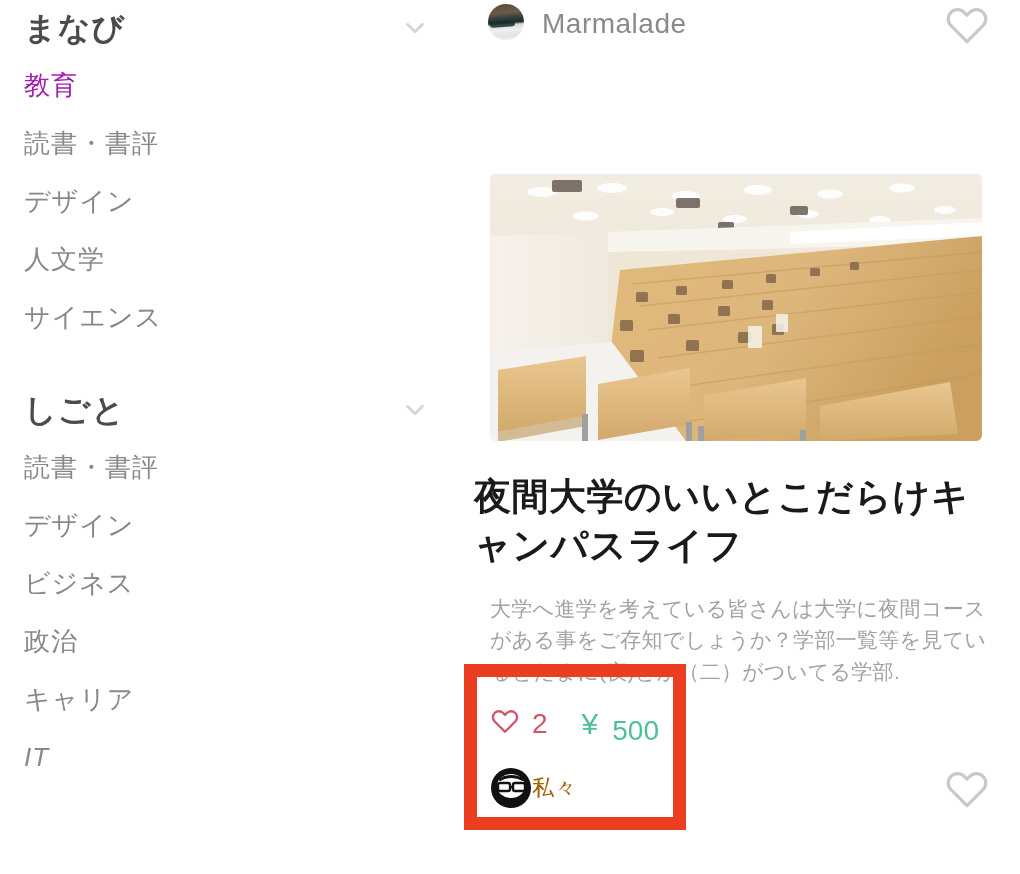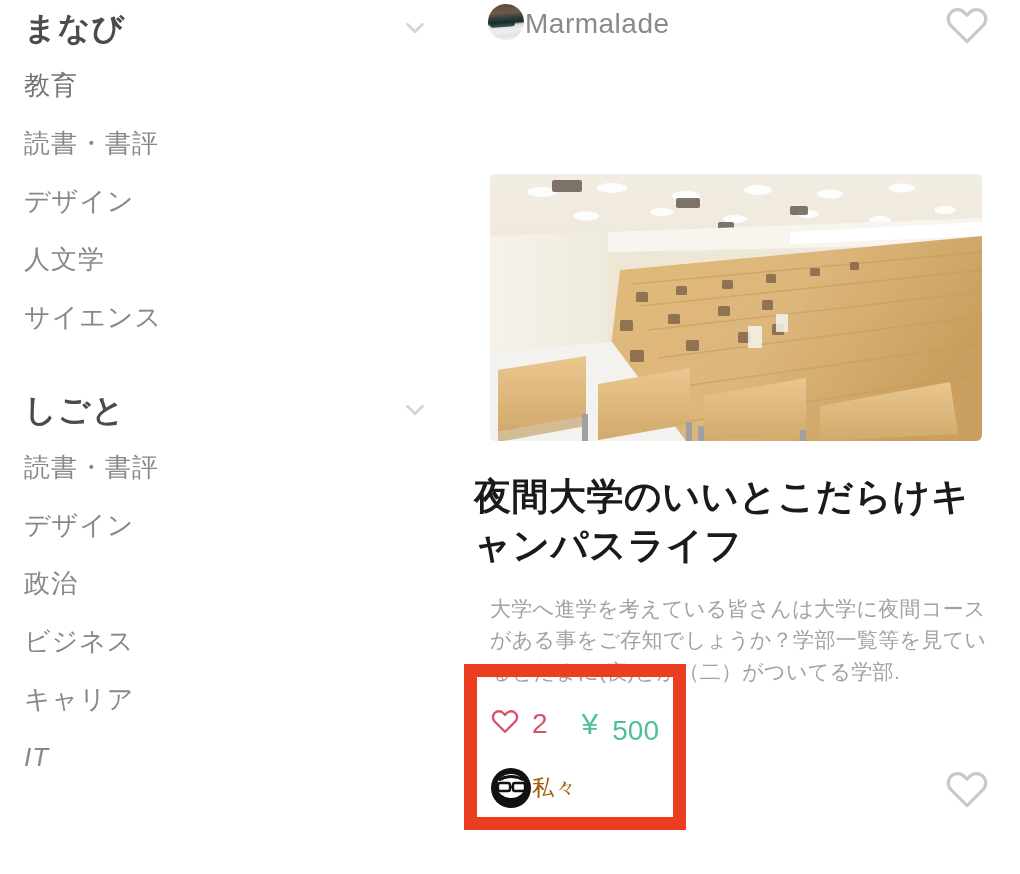--- a/index.html
+++ b/index.html
@@ -51,21 +51,21 @@
 
   .nav-item {
     padding: 0 24px;
     height: 58px;
     display: flex;
     align-items: center;
     font-size: 26px;
     color: #888888;
     letter-spacing: 1px;
   }
-  .nav-item.active { color: #737373; }
+  .nav-item.active { color: #a21caf; }
   .nav-item.latin { font-size: 26px; font-style: italic; }
 
   .group-gap { height: 36px; }
 
   
   .feed {
     position: absolute;
     left: 460px; top: 0;
     width: 560px;
     height: 874px;
@@ -101,21 +101,21 @@
     content:"";
     position:absolute;
     left:6%; top:48%;
     width:70%; height:16%;
     background: #16302e;
     border-radius: 3px;
     transform: rotate(-4deg);
     opacity:.85;
   }
   .author-name {
-    margin-left: 1px;
+    margin-left: 18px;
     font-size: 28px;
     color: #8a8a8a;
     letter-spacing: .5px;
   }
   .heart-outline { margin-left: auto; display:flex; align-items:center; }
   .heart-outline svg { display:block; }
 
   
   .card {
     position: absolute;
@@ -247,24 +247,24 @@
           </svg>
         </span>
       </div>
       <div class="nav-item">
         <span>読書・書評</span>
       </div>
       <div class="nav-item">
         <span>デザイン</span>
       </div>
       <div class="nav-item">
+        <span>ビジネス</span>
+      </div>
+      <div class="nav-item">
         <span>政治</span>
-      </div>
-      <div class="nav-item">
-        <span>ビジネス</span>
       </div>
       <div class="nav-item">
         <span>キャリア</span>
       </div>
       <div class="nav-item latin">
         <span>IT</span>
       </div>
     </div>
 
   </aside>

